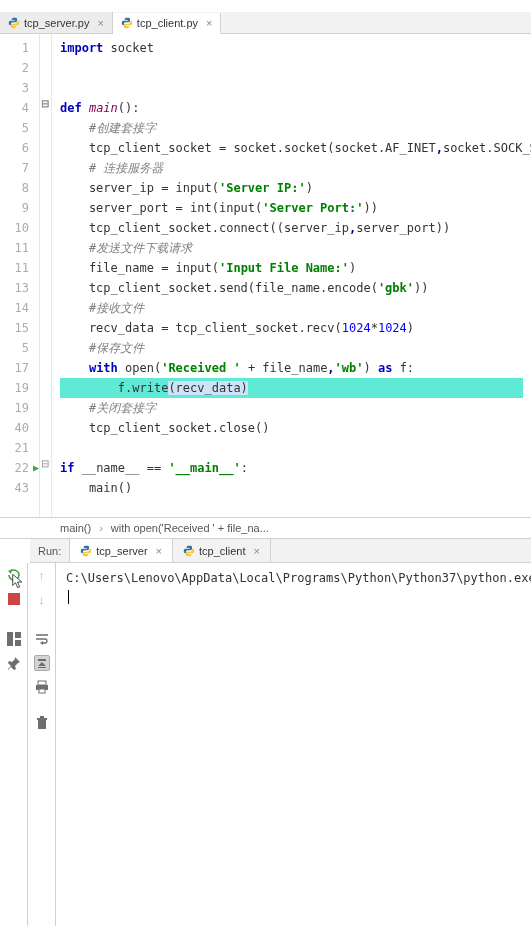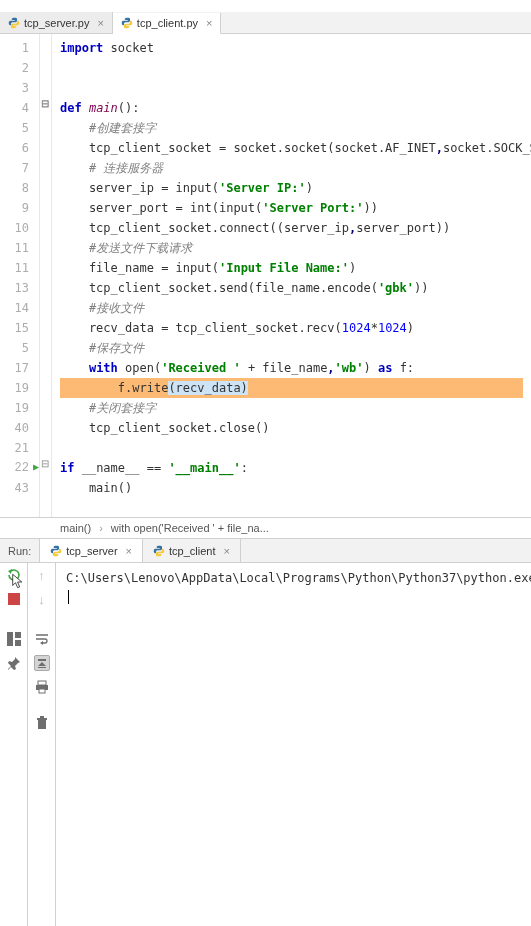--- a/index.html
+++ b/index.html
@@ -10,31 +10,31 @@
   .py-icon { width: 12px; height: 12px; display: inline-block; }
   .py-icon svg { width: 12px; height: 12px; }
   .close-x { color: #888; font-size: 11px; margin-left: 4px; }
   .editor-wrap { display: flex; height: 483px; position: relative; }
   .gutter { width: 40px; text-align: right; padding-right: 10px; color: #adadad; font-family: Consolas, monospace; font-size: 12px; line-height: 20px; padding-top: 4px; border-right: 1px solid #e8e8e8; background: #fff; user-select: none; position: relative; }
   .run-mark { position: absolute; right: -10px; color: #3fa63f; font-size: 10px; }
   .fold-col { width: 12px; border-right: 1px solid #e8e8e8; position: relative; }
   .fold { position: absolute; left: 1px; color: #888; font-size: 10px; }
   .code { flex: 1; font-family: Consolas, monospace; font-size: 12px; line-height: 20px; padding: 4px 8px; white-space: pre; overflow: hidden; }
   .ln { height: 20px; }
-  .ln.hl { background: #fdba74; }
+  .ln.hl { background: #5eead4; }
   .kw { color: #0000C0; font-weight: bold; }
   .kw2 { color: #000080; font-weight: bold; }
   .fn { color: #7D004C; font-style: italic; }
   .str { color: #008000; font-weight: bold; }
   .num { color: #0000FF; }
   .com { color: #808080; font-style: italic; }
   .sel { background: #cde3f6; }
   .breadcrumb { border-top: 1px solid #d0d0d0; border-bottom: 1px solid #d0d0d0; height: 22px; display: flex; align-items: center; font-size: 11px; color: #555; padding-left: 60px; gap: 8px; }
   .bc-sep { color: #999; }
-  .run-header { display: flex; align-items: flex-start; height: 24px; border-bottom: 1px solid #d0d0d0; background: #f2f2f2; font-size: 11px; }
+  .run-header { display: flex; align-items: flex-start; height: 24px; border-bottom: 1px solid #d0d0d0; background: #f2f2f2; font-size: 11px; margin-left: 30px; }
   .run-label { padding: 0 8px; color: #555; border-right: 1px solid #d0d0d0; height: 100%; display: flex; align-items: center; }
   .run-tab { padding: 0 10px; height: 100%; display: flex; align-items: center; gap: 4px; border-right: 1px solid #d0d0d0; }
   .run-tab.active { background: #fff; }
   .run-body { display: flex; height: 374px; }
   .run-tool-col { width: 28px; border-right: 1px solid #d0d0d0; display: flex; flex-direction: column; align-items: center; padding-top: 4px; gap: 8px; }
   .run-tool-col2 { width: 28px; border-right: 1px solid #d0d0d0; display: flex; flex-direction: column; align-items: center; padding-top: 4px; gap: 8px; }
   .tool-ic { width: 16px; height: 16px; display: flex; align-items: center; justify-content: center; color: #555; cursor: pointer; font-size: 13px; }
   .tool-ic.green { color: #3fa63f; }
   .tool-ic.red { color: #cc4444; }
   .tool-ic.sel { background: #d4d4d4; border: 1px solid #aaa; border-radius: 2px; }
@@ -87,21 +87,21 @@
       <div class="ln" style="position: relative;">11</div>
       <div class="ln" style="position: relative;">13</div>
       <div class="ln" style="position: relative;">14</div>
       <div class="ln" style="position: relative;">15</div>
       <div class="ln" style="position: relative;">5</div>
       <div class="ln" style="position: relative;">17</div>
       <div class="ln" style="position: relative;">19</div>
       <div class="ln" style="position: relative;">19</div>
       <div class="ln" style="position: relative;">40</div>
       <div class="ln" style="position: relative;">21</div>
-      <div class="ln" style="position: relative; font-family: Liberation Mono, monospace;">22<span class="run-mark" style="top: 0px;">▶</span></div>
+      <div class="ln" style="position: relative;">22<span class="run-mark" style="top: 0px;">▶</span></div>
       <div class="ln" style="position: relative;">43</div>
     </div>
   <div class="fold-col" id="foldcol">
       <div class="fold" style="top: 64px;">⊟</div>
       <div class="fold" style="top: 424px;">⊟</div>
       <div class="fold" style="top: 64px;">⊟</div>
     </div>
   <div class="code" id="codearea"><div class="ln"><span class="kw">import</span> socket</div><div class="ln">&nbsp;</div><div class="ln">&nbsp;</div><div class="ln"><span class="kw">def</span> <span class="fn">main</span>():</div><div class="ln">    <span class="com">#创建套接字</span></div><div class="ln">    tcp_client_socket = socket.socket(socket.AF_INET<span class="kw2">,</span>socket.SOCK_ST</div><div class="ln">    <span class="com"># 连接服务器</span></div><div class="ln">    server_ip = input(<span class="str">'Server IP:'</span>)</div><div class="ln">    server_port = int(input(<span class="str">'Server Port:'</span>))</div><div class="ln">    tcp_client_socket.connect((server_ip<span class="kw2">,</span>server_port))</div><div class="ln">    <span class="com">#发送文件下载请求</span></div><div class="ln">    file_name = input(<span class="str">'Input File Name:'</span>)</div><div class="ln">    tcp_client_socket.send(file_name.encode(<span class="str">'gbk'</span>))</div><div class="ln">    <span class="com">#接收文件</span></div><div class="ln">    recv_data = tcp_client_socket.recv(<span class="num">1024</span>*<span class="num">1024</span>)</div><div class="ln">    <span class="com">#保存文件</span></div><div class="ln">    <span class="kw">with</span> open(<span class="str">'Received '</span> + file_name<span class="kw2">,</span><span class="str">'wb'</span>) <span class="kw">as</span> f:</div><div class="ln hl">        f.write<span class="sel">(recv_data)</span></div><div class="ln">    <span class="com">#关闭套接字</span></div><div class="ln">    tcp_client_socket.close()</div><div class="ln">&nbsp;</div><div class="ln"><span class="kw">if</span> __name__ == <span class="str">'__main__'</span>:</div><div class="ln">    main()</div></div>
 </div>
 

